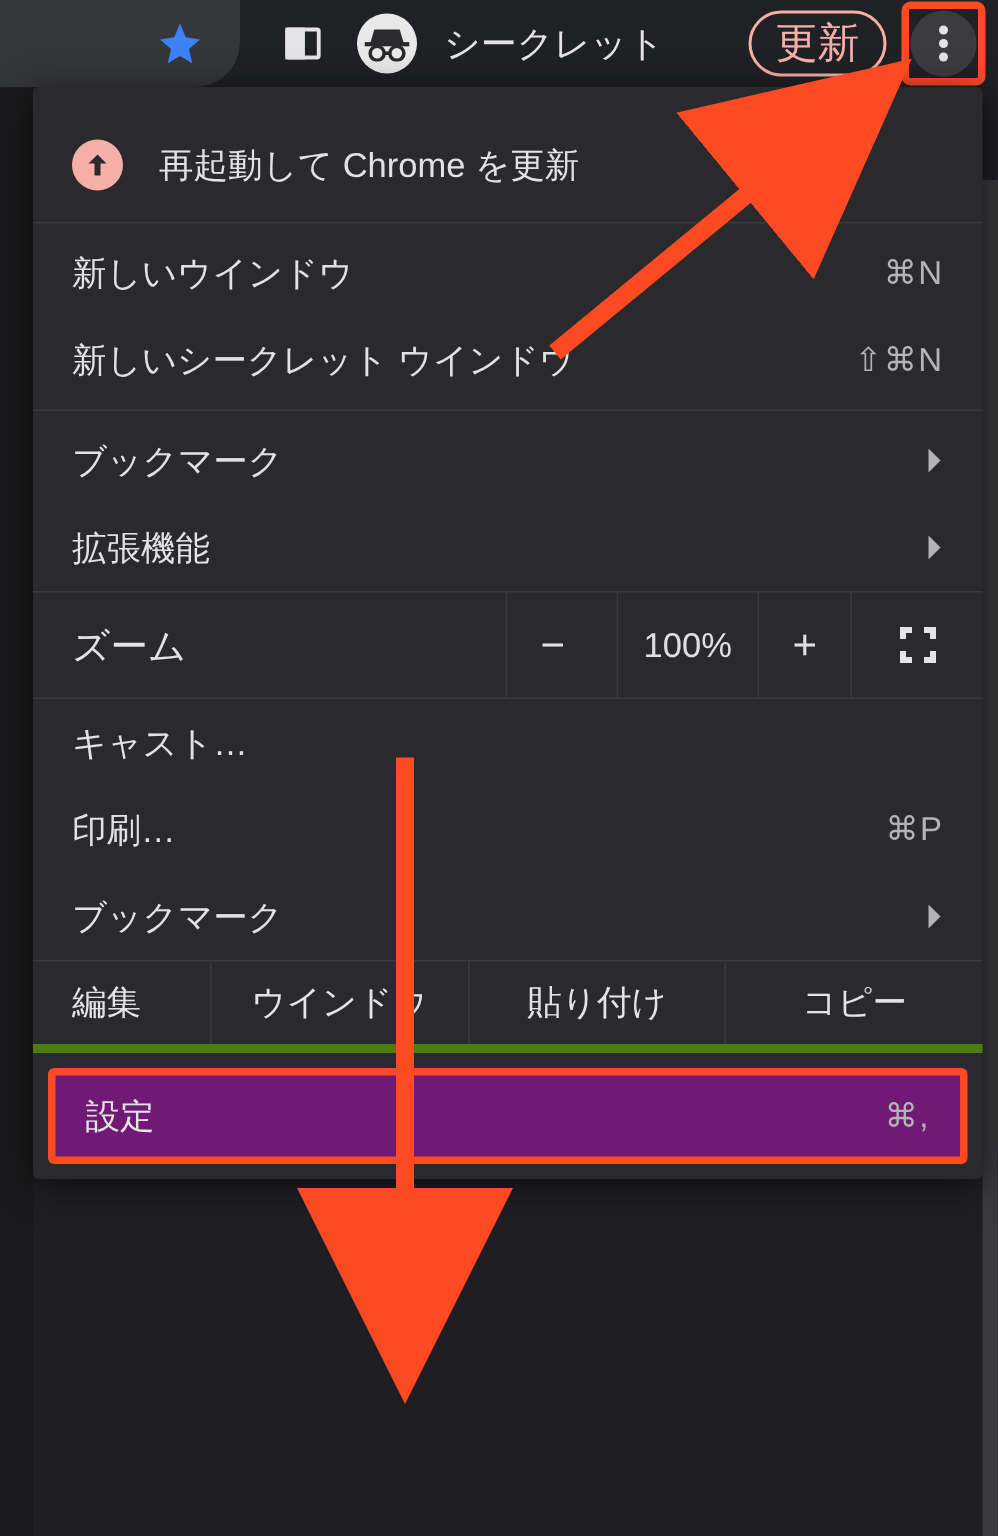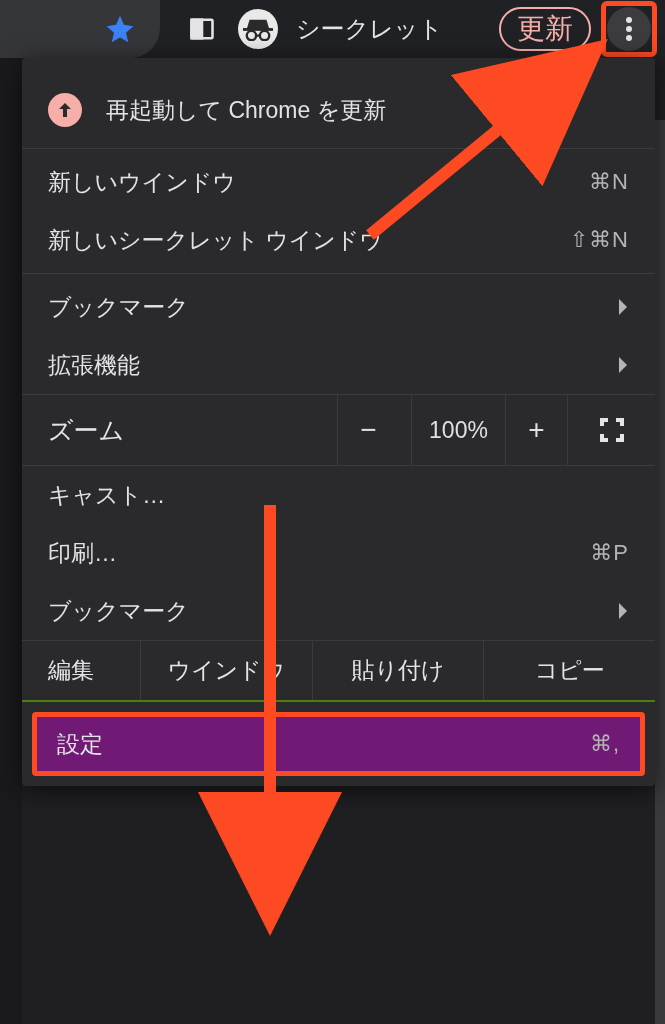--- a/index.html
+++ b/index.html
@@ -138,21 +138,21 @@
     }
     .zoom-value { width: 94px; font-size: 23px; margin-left: 12px;}
     .zoom-fs { width: 88px; }
     .zoom-fs svg { width: 28px; height: 28px; display:block;}
 
     
     .edit-row {
       height: 62px;
       display: flex; align-items: center;
       border-top: 1px solid #3b3b3e;
-      border-bottom: 2px solid #4d7c0f;
+      border-bottom: 6px solid #4d7c0f;
     }
     .edit-seg {
       flex: 1; height: 100%;
       display: flex; align-items: center; justify-content: center;
       font-size: 23px;
       border-left: 1px solid #3b3b3e;
     }
     .edit-seg:first-child { border-left: none; justify-content:flex-start; padding-left: 26px; flex: 0 0 118px;}
 
     

